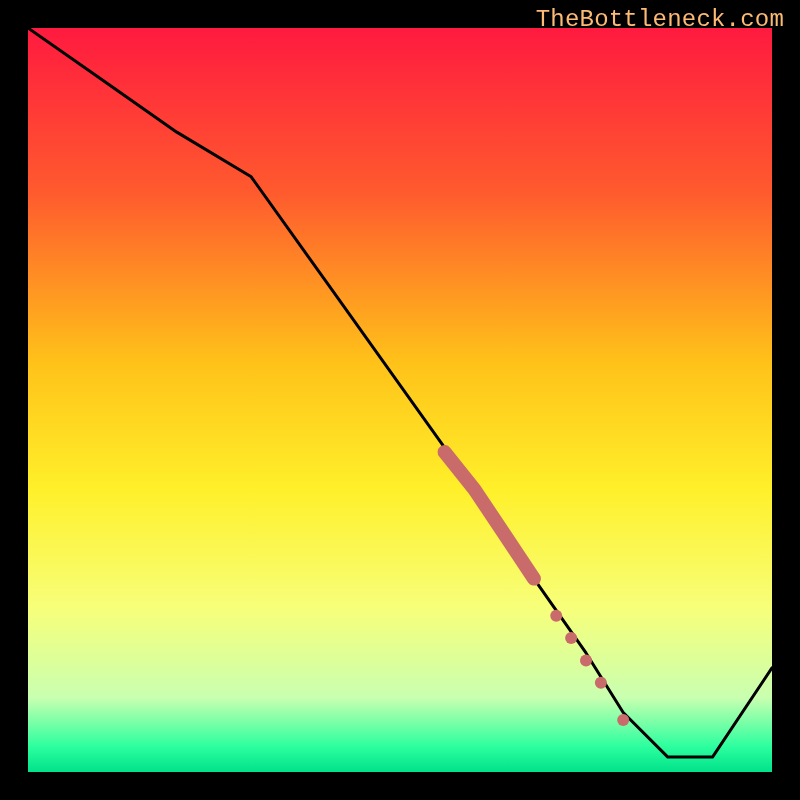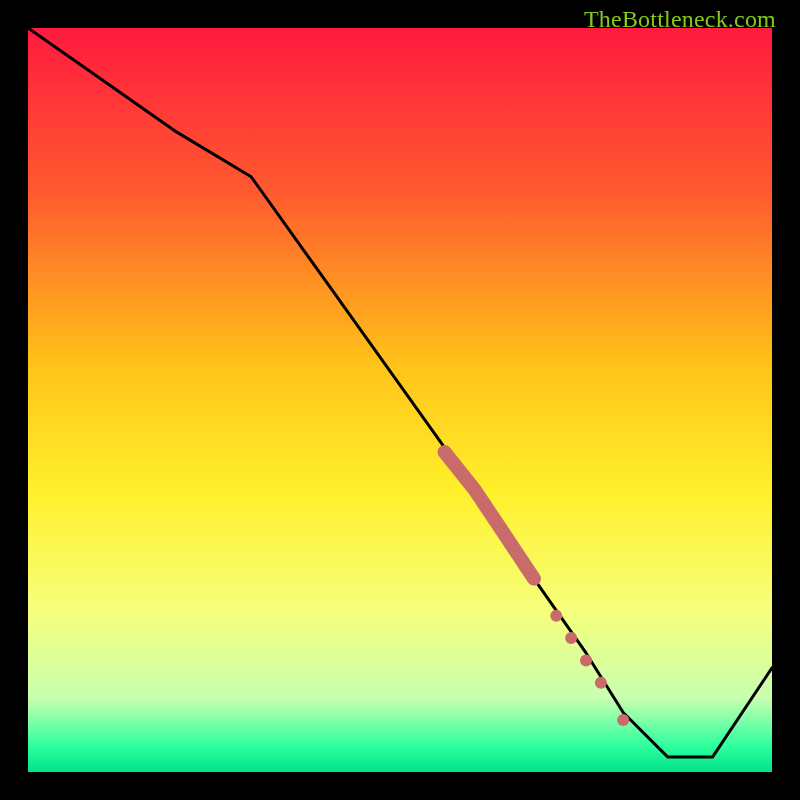--- a/index.html
+++ b/index.html
@@ -27,25 +27,25 @@
   .line-layer {
     position: absolute;
     left: 0;
     top: 0;
     width: 744px;
     height: 744px;
   }
   .watermark {
     position: absolute;
     top: 6px;
-    right: 24px;
-    font-family: Liberation Serif, serif;
+    right: 16px;
+    font-family: Liberation Mono, monospace;
     font-size: 24px;
     font-weight: 500;
-    color: #84cc16;
+    color: #fdba74;
     letter-spacing: 0.2px;
     user-select: none;
   }
 </style>
 </head>
 <body>
 
 <div class="plot-area">
   <svg class="gradient-bg" viewBox="0 0 744 744" preserveAspectRatio="none">
     <defs>

